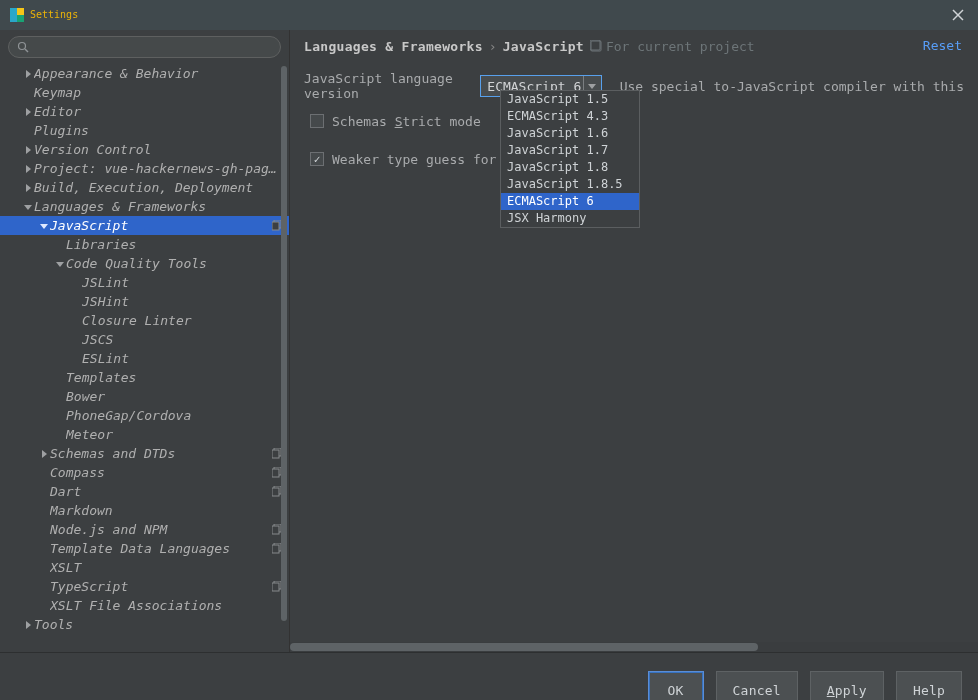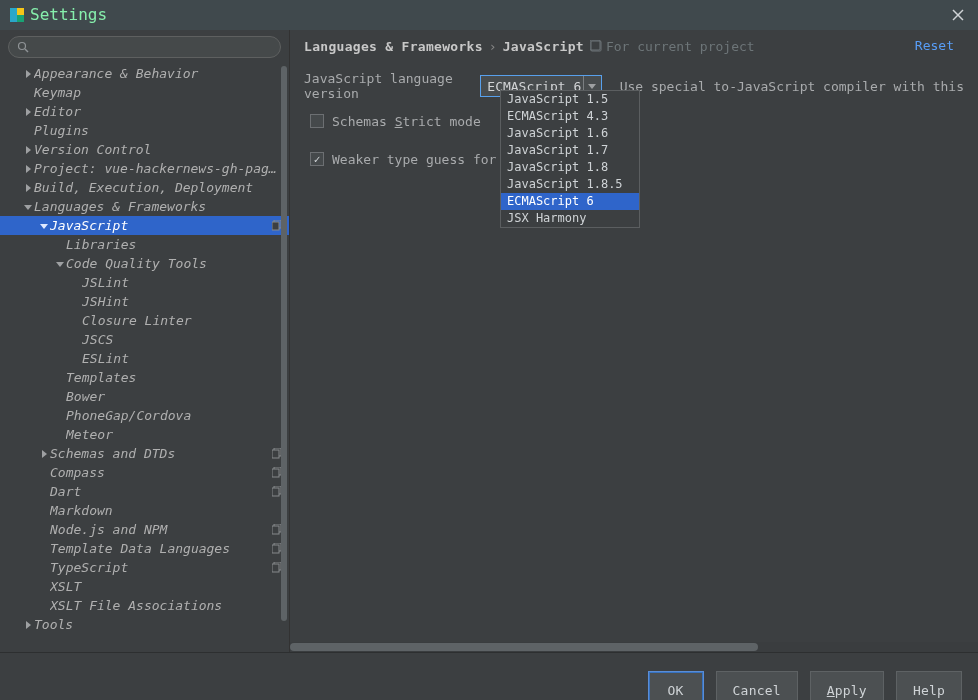--- a/index.html
+++ b/index.html
@@ -16,21 +16,21 @@
     height: 30px; line-height: 30px;
     background: #40494d;
     color: #cfd3d6;
     padding: 0 10px;
     display: flex; align-items: center;
     position: relative;
   }
   .title-bar .logo {
     display: inline-flex; align-items: center; margin-right: 6px;
   }
-  .title-bar .title-text { font-size: 16px; color: #86efac; }
+  .title-bar .title-text { font-size: 10px; color: #eab308; }
   .title-bar .close-btn {
     position: absolute; right: 6px; top: 0; width: 28px; height: 30px;
     display: flex; align-items: center; justify-content: center;
     color: #cfd3d6; font-size: 16px; cursor: default;
   }
   
   .body {
     display: flex;
     height: calc(100% - 30px - 48px);
     background: #3c3f41;
@@ -110,21 +110,21 @@
   .breadcrumb-row {
     height: 32px; padding: 0 14px;
     display: flex; align-items: center;
     font-size: 13px;
   }
   .breadcrumb-row .crumb { color: #c8c8c8; font-weight: bold; letter-spacing: 0.3px; }
   .breadcrumb-row .sep { color: #888; margin: 0 6px; }
   .breadcrumb-row .proj-icon { margin: 0 4px 0 6px; display:inline-flex; }
   .breadcrumb-row .proj-text { color: #6d7578; }
   .breadcrumb-row .reset {
-    position: absolute; right: 24px; top: 8px;
+    position: absolute; right: 16px; top: 8px;
     color: #589df6; font-size: 13px; cursor: default;
   }
   .form-area {
     padding: 8px 14px;
     font-family: "Consolas", "Lucida Console", Monaco, monospace;
     color: #a9abad;
   }
   .form-row {
     display: flex; align-items: center; height: 24px; margin: 4px 0 12px 0;
     font-size: 13px;
@@ -446,32 +446,32 @@
             <span class="copy-icon">
               <svg width="11" height="11" viewBox="0 0 11 11">
                 <rect x="2" y="0" width="7" height="8" fill="none" stroke="currentColor" stroke-width="1"></rect>
                 <rect x="0" y="2" width="7" height="8" fill="#3c3f41" stroke="currentColor" stroke-width="1"></rect>
               </svg>
             </span>
           </div>
           <div class="tree-row">
             <span class="spacer" style="width: 38px;"></span>
             <span class="arrow"></span>
+            <span class="label">XSLT</span>
+          </div>
+          <div class="tree-row">
+            <span class="spacer" style="width: 38px;"></span>
+            <span class="arrow"></span>
             <span class="label">TypeScript</span>
             <span class="copy-icon">
               <svg width="11" height="11" viewBox="0 0 11 11">
                 <rect x="2" y="0" width="7" height="8" fill="none" stroke="currentColor" stroke-width="1"></rect>
                 <rect x="0" y="2" width="7" height="8" fill="#3c3f41" stroke="currentColor" stroke-width="1"></rect>
               </svg>
             </span>
-          </div>
-          <div class="tree-row">
-            <span class="spacer" style="width: 38px;"></span>
-            <span class="arrow"></span>
-            <span class="label">XSLT</span>
           </div>
           <div class="tree-row">
             <span class="spacer" style="width: 38px;"></span>
             <span class="arrow"></span>
             <span class="label">XSLT File Associations</span>
           </div>
           <div class="tree-row">
             <span class="spacer" style="width: 22px;"></span>
             <span class="arrow">
               <svg width="8" height="8" viewBox="0 0 8 8">

